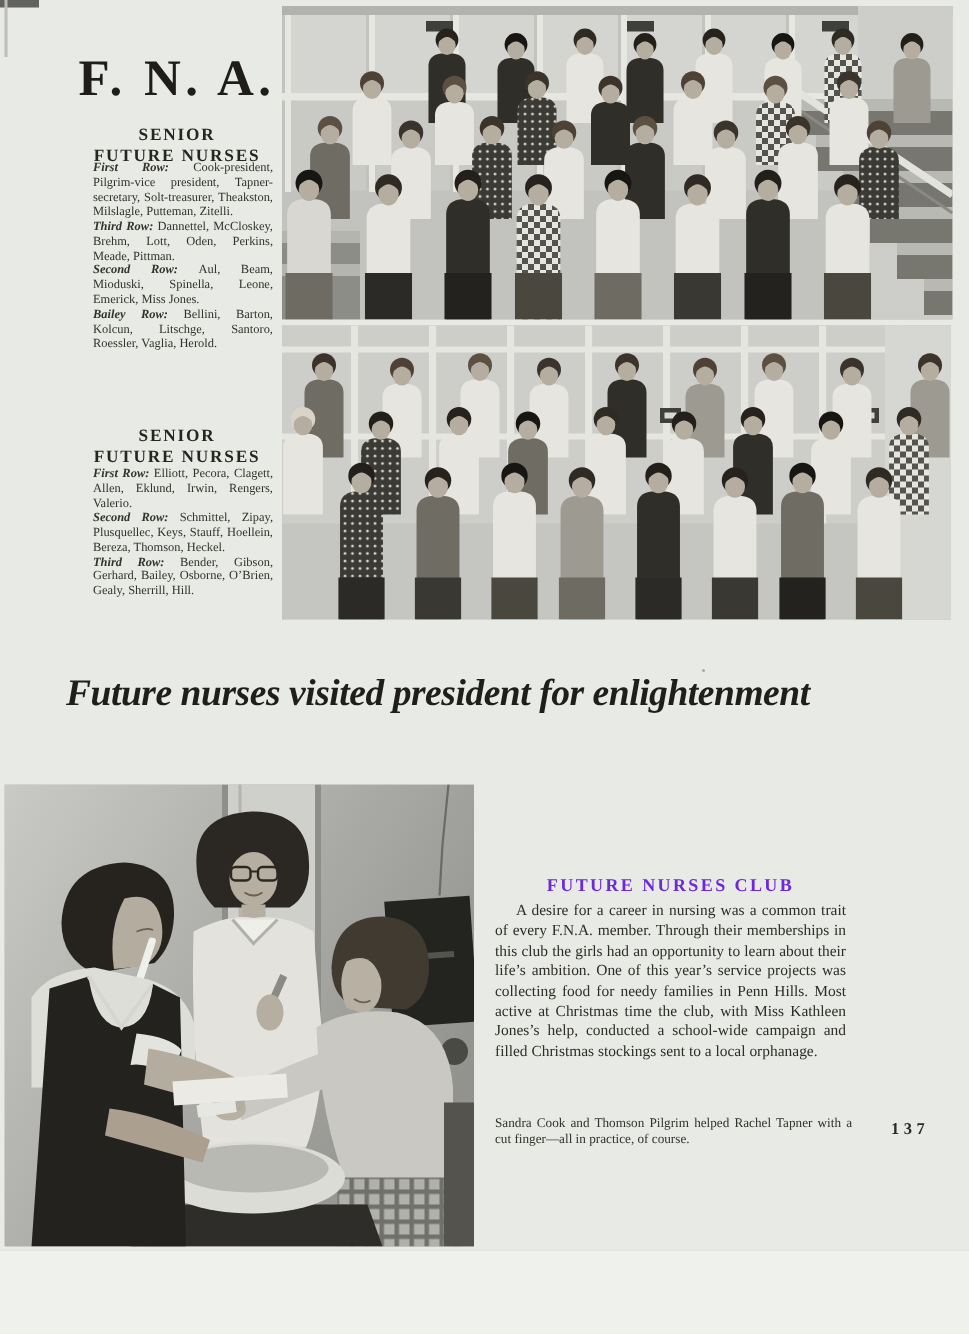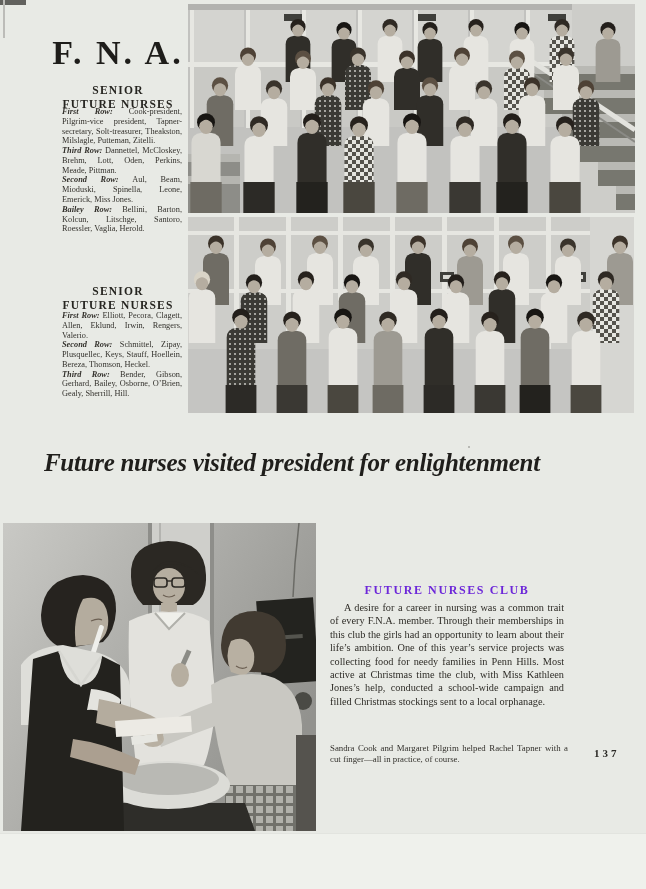--- a/index.html
+++ b/index.html
@@ -514,14 +514,14 @@
       <path d="M70 216 Q102 220 137 237 L132 252 Q96 242 67 234 Z" fill="#ab9f90"></path>
       <rect x="112" y="198" width="76" height="16" fill="#eceae4" transform="rotate(-4 112 198)"></rect>
       <rect x="128" y="214" width="26" height="8" fill="#e7e7e2" transform="rotate(-8 128 214)"></rect>
     </g>
   </svg>
 </div>
 
 <div class="abs article-head">FUTURE NURSES CLUB</div>
 <div class="abs article-body">A desire for a career in nursing was a common trait of every F.N.A. member. Through their memberships in this club the girls had an opportunity to learn about their life’s ambition. One of this year’s service projects was collecting food for needy families in Penn Hills. Most active at Christmas time the club, with Miss Kathleen Jones’s help, conducted a school-wide campaign and filled Christmas stockings sent to a local orphanage.</div>
 
-<div class="abs photo-caption">Sandra Cook and Margaret Pilgrim helped Rachel Tapner with a cut finger—all in practice, of course.</div>
+<div class="abs photo-caption">Sandra Cook and Thomson Pilgrim helped Rachel Tapner with a cut finger—all in practice, of course.</div>
 <div class="abs page-number">137</div>
 
 </body></html>

